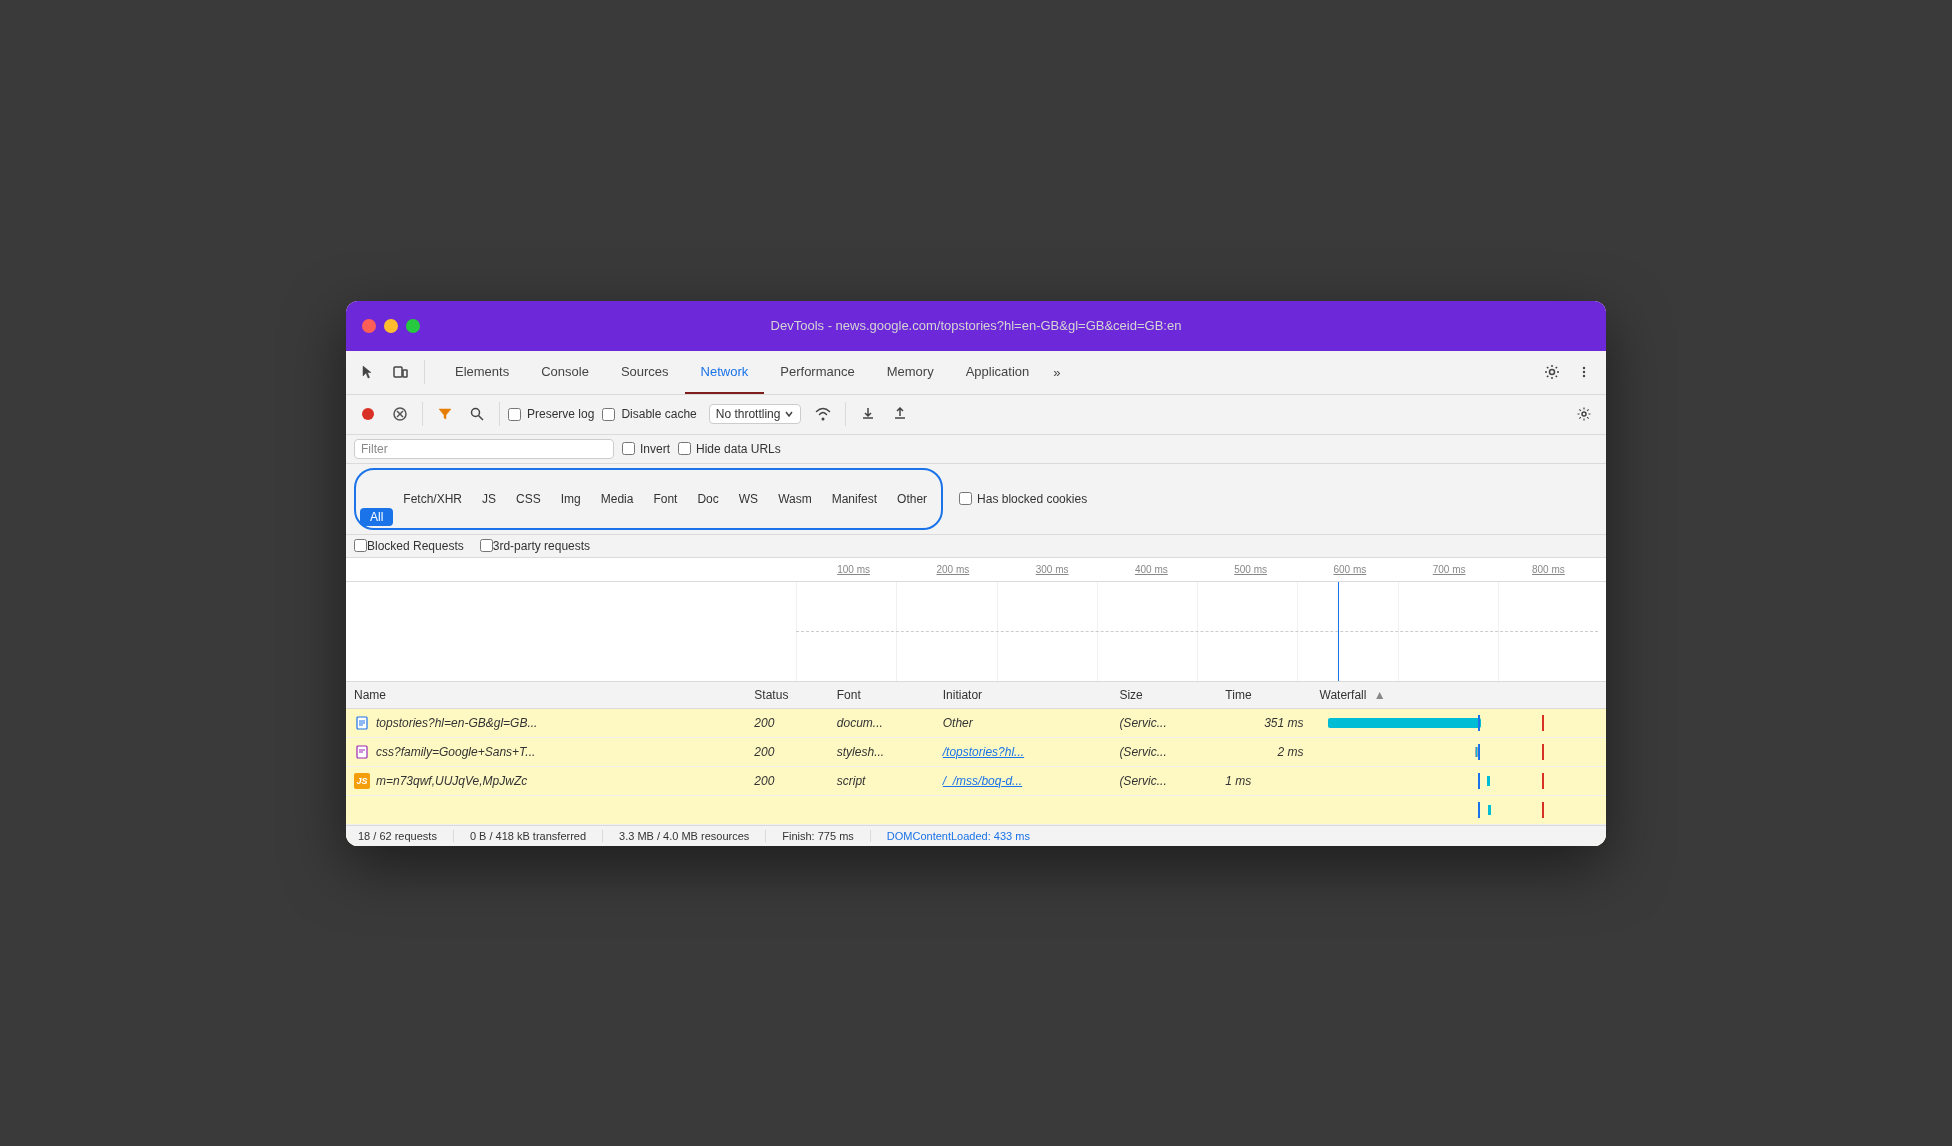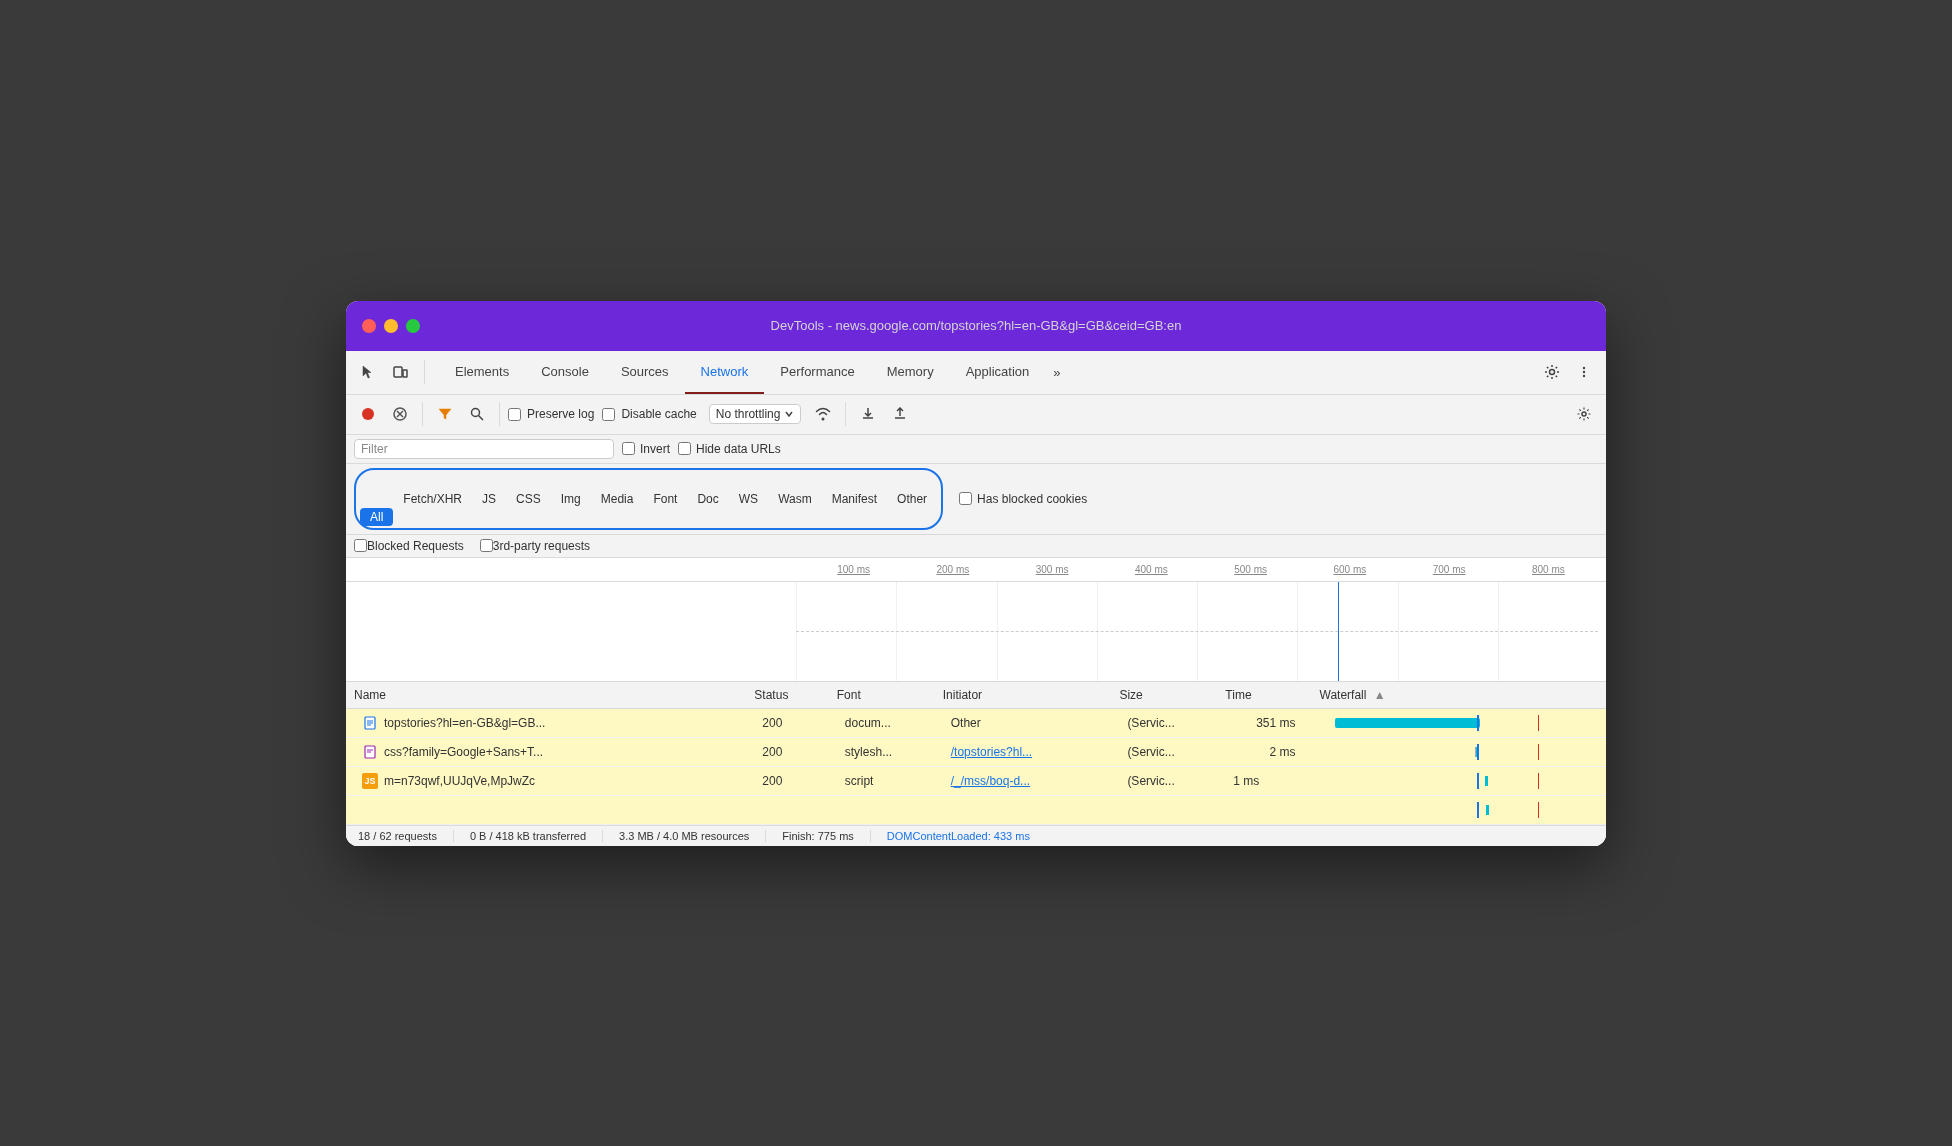--- a/index.html
+++ b/index.html
@@ -359,27 +359,28 @@
     }
     .sort-arrow {
       display: inline-block;
       margin-left: 4px;
       color: #888;
     }
     .request-table tbody tr {
       border-bottom: 1px solid #f0f0f0;
     }
     .request-table tbody td {
-      padding: 6px 16px;
+      padding: 6px 8px;
       color: #333;
       vertical-align: middle;
       white-space: nowrap;
       overflow: hidden;
       text-overflow: ellipsis;
       max-width: 200px;
+      font-style: italic;
     }
     .request-table tbody td.waterfall-cell {
       position: relative;
       width: 250px;
     }
     .name-cell {
       display: flex;
       align-items: center;
       gap: 6px;
     }

